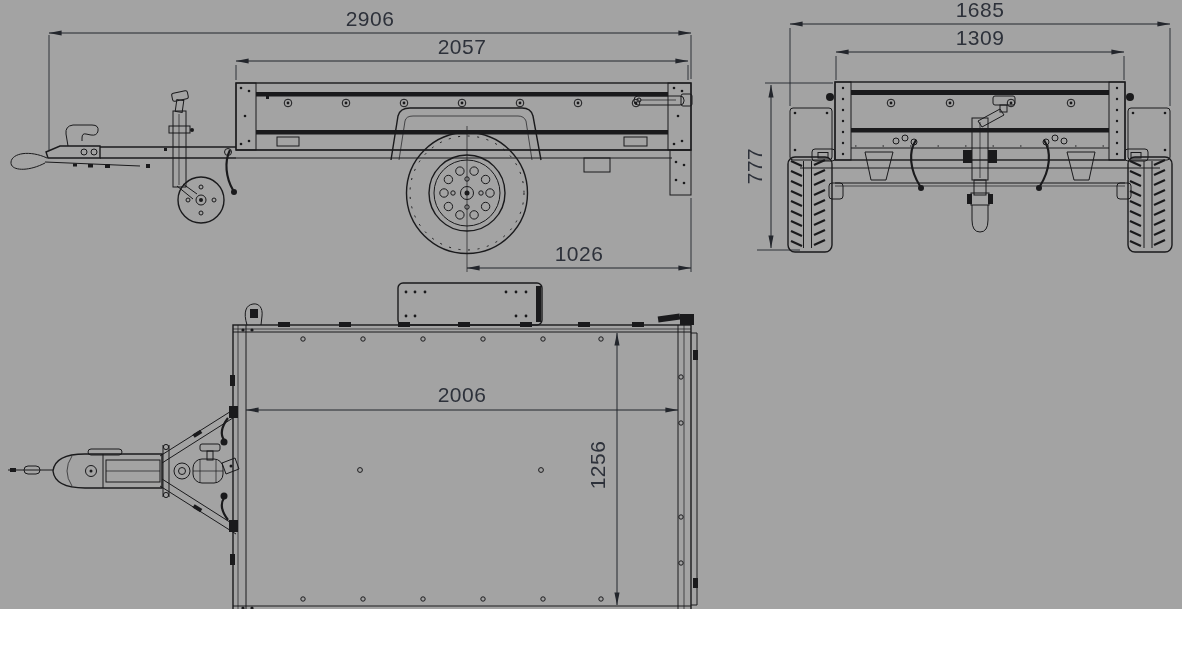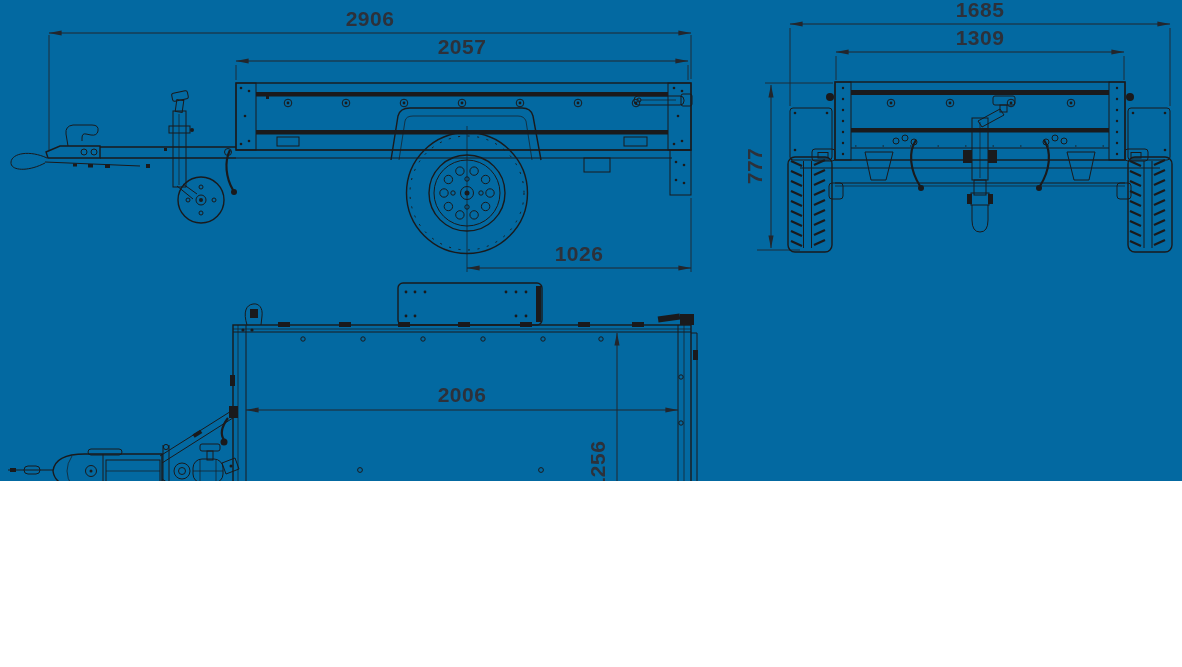--- a/index.html
+++ b/index.html
@@ -1,17 +1,17 @@
 <!DOCTYPE html>
 <html><head>
 <meta charset="utf-8">
 <style>
   html,body{margin:0;padding:0;background:#ffffff;}
-  .stage{position:relative;width:1182px;height:481px;background:#0369a1;overflow:hidden;
-         font-family:"Liberation Sans",sans-serif;font-weight:bold;}
+  .stage{position:relative;width:1182px;height:609px;background:#a3a3a3;overflow:hidden;
+         font-family:"Liberation Sans",sans-serif;}
   svg{display:block;}
   .o  {fill:none;stroke:#1a1a1c;stroke-width:1.4;}
   .m  {fill:none;stroke:#1a1a1c;stroke-width:1;}
   .t  {fill:none;stroke:#1a1a1c;stroke-width:0.7;}
   .b  {fill:#1a1a1c;stroke:none;}
   .w2 {fill:none;stroke:#1a1a1c;stroke-width:2.2;}
   .dim{fill:none;stroke:#23262c;stroke-width:1;}
   .ext{fill:none;stroke:#23262c;stroke-width:0.9;}
   .dt {font-family:"Liberation Sans",sans-serif;font-size:21px;letter-spacing:0.5px;
        fill:#2d313a;text-anchor:middle;}

